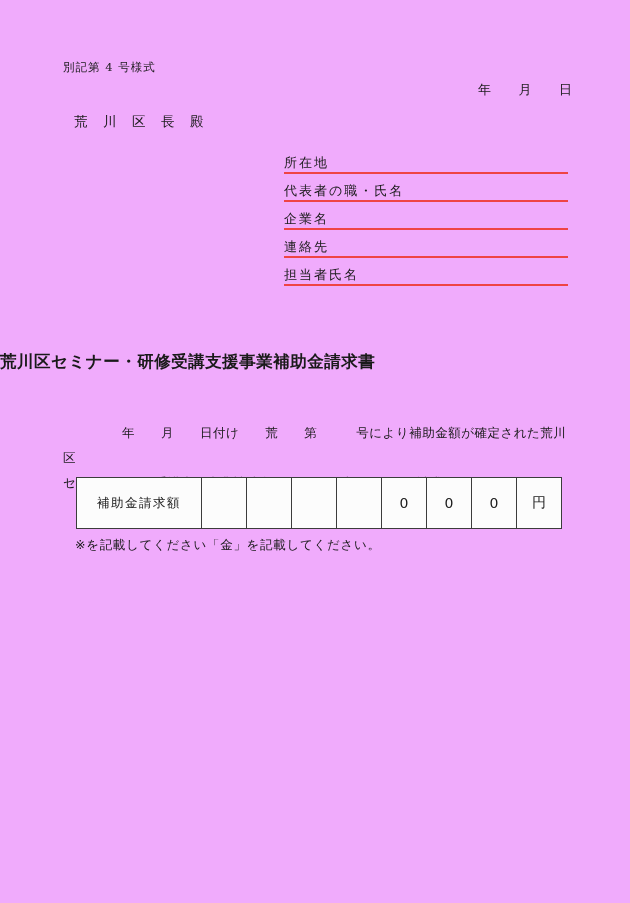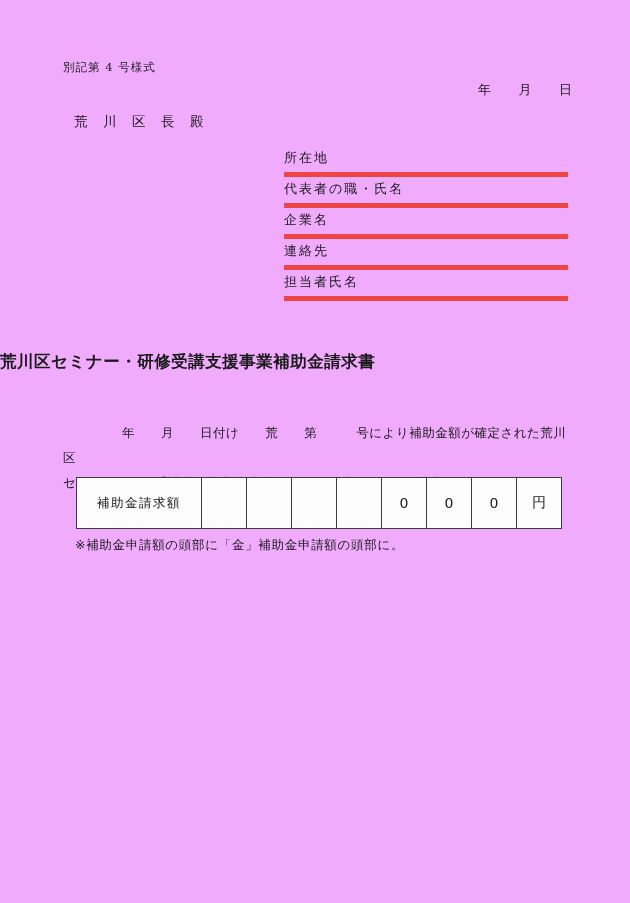--- a/index.html
+++ b/index.html
@@ -39,23 +39,23 @@
     letter-spacing: 1px;
   }
   .field-rows {
     position: absolute;
     left: 284px;
     top: 146px;
     width: 284px;
   }
   .field-row {
     height: 26px;
-    border-bottom: 5px solid #ef4444;
+    border-bottom: 2px solid #ef4444;
     display: flex;
-    align-items: center;
+    align-items: flex-end;
   }
   .field-label {
     font-size: 13px;
     letter-spacing: 2px;
     line-height: 1;
     padding-bottom: 3px;
     white-space: nowrap;
   }
   .doc-title {
     position: absolute;
@@ -159,15 +159,15 @@
       <td class="digit-cell"></td>
       <td class="digit-cell"></td>
       <td class="digit-cell">0</td>
       <td class="digit-cell">0</td>
       <td class="digit-cell">0</td>
       <td class="digit-cell">円</td>
     </tr>
   </tbody>
     </table>
 
-  <div class="note">※補助金申請額の頭部に「金」補助金申請額の頭部に。</div>
+  <div class="note">※を記載してください「金」を記載してください。</div>
 
 </div>
 
 </body></html>

